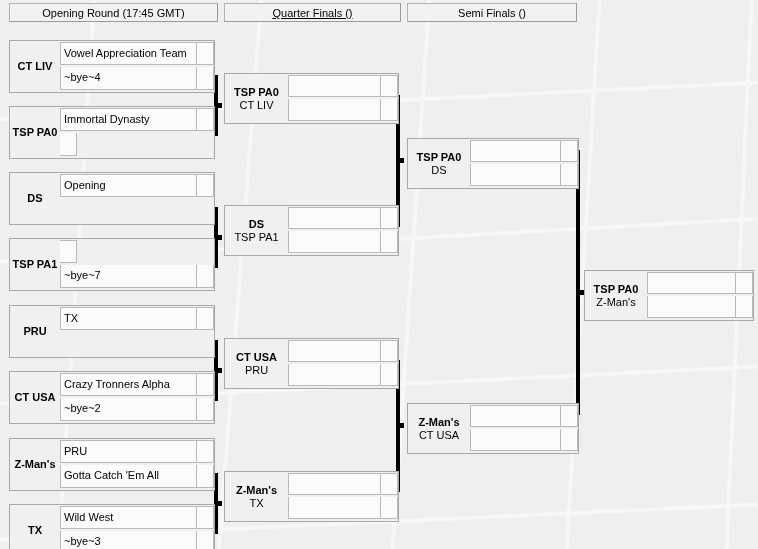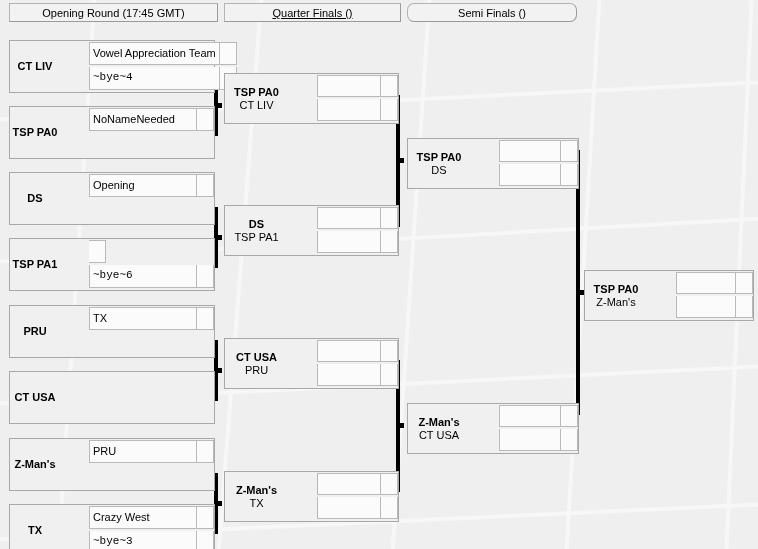--- a/index.html
+++ b/index.html
@@ -83,21 +83,20 @@
     display: flex;
     flex-direction: column;
     justify-content: center;
     box-sizing: border-box;
     padding: 1px 0;
   }
   .match .row {
     display: flex;
     box-sizing: border-box;
     flex: 1 1 50%;
-    margin-left: 29px;
   }
   .match .row .name {
     flex: 1 1 auto;
     box-sizing: border-box;
     border: 1px solid #b9b9b9;
     background: #fbfbfb;
     padding: 0 3px;
     line-height: 20px;
     height: 22px;
     white-space: nowrap;
@@ -110,21 +109,21 @@
     border: 1px solid #b9b9b9;
     border-left: none;
     background: #fbfbfb;
     width: 17px;
     height: 22px;
     line-height: 20px;
     text-align: center;
     font-size: 11px;
   }
   .match .row + .row .name,
-  .match .row + .row .score { border-top: none; font-family: Liberation Mono, monospace; }
+  .match .row + .row .score { border-top: none; }
 
   
   .match.r1 .row .name, .match.r1 .row .score { height: 23px; line-height: 21px; }
 
   
   .conn {
     position: absolute;
     background: #000;
     z-index: 1;
   }
@@ -146,21 +145,21 @@
     <path d="M -10 262 L 770 218"></path>
     <path d="M -10 404 L 770 366"></path>
     <path d="M -10 540 L 770 504"></path>
   </g>
 </svg>
 
 <div id="bracket-root">
 
   <div class="round-header" style="left:9px; top:3px; width:209px;">Opening Round (17:45 GMT)</div>
   <div class="round-header" style="left:224px; top:3px; width:177px;text-decoration:underline;">Quarter Finals ()</div>
-  <div class="round-header" style="left:407px; top:3px; width:170px;border-radius:7px;">Semi Finals ()</div>
+  <div class="round-header" style="left:407px; top:3px; width:170px;">Semi Finals ()</div>
 
   <div class="conn v" style="left:214px; top:75px; width:4px; height:61px;"></div>
   <div class="conn nub" style="left:218px; top:103px;"></div>
 
   <div class="conn v" style="left:214px; top:207px; width:4px; height:61px;"></div>
   <div class="conn nub" style="left:218px; top:235px;"></div>
 
   <div class="conn v" style="left:214px; top:340px; width:4px; height:61px;"></div>
   <div class="conn nub" style="left:218px; top:368px;"></div>
 
@@ -193,21 +192,24 @@
     </div>
   </div>
 
   <div class="match r1" style="left:9px; top:106px; width:206px; height:53px;">
     <div class="seed-cell" style="width:50px; height:100%;">
       <div class="seed-line winner">TSP PA0</div>
       <div class="seed-line"></div>
     </div>
     <div class="rows">
       <div class="row">
-        <div class="name">NoNameNeeded</div>
+        <div class="name">Immortal Dynasty</div>
+        <div class="score"></div>
+      </div>
+      <div class="row">
         <div class="score"></div>
       </div>
     </div>
   </div>
 
   <div class="match r1" style="left:9px; top:172px; width:206px; height:53px;">
     <div class="seed-cell" style="width:50px; height:100%;">
       <div class="seed-line winner">DS</div>
       <div class="seed-line"></div>
     </div>
@@ -222,21 +224,21 @@
   <div class="match r1" style="left:9px; top:238px; width:206px; height:53px;">
     <div class="seed-cell" style="width:50px; height:100%;">
       <div class="seed-line winner">TSP PA1</div>
       <div class="seed-line"></div>
     </div>
     <div class="rows">
       <div class="row">
         <div class="score"></div>
       </div>
       <div class="row">
-        <div class="name">~bye~6</div>
+        <div class="name">~bye~7</div>
         <div class="score"></div>
       </div>
     </div>
   </div>
 
   <div class="match r1" style="left:9px; top:305px; width:206px; height:53px;">
     <div class="seed-cell" style="width:50px; height:100%;">
       <div class="seed-line winner">PRU</div>
       <div class="seed-line"></div>
     </div>
@@ -246,43 +248,57 @@
         <div class="score"></div>
       </div>
     </div>
   </div>
 
   <div class="match r1" style="left:9px; top:371px; width:206px; height:53px;">
     <div class="seed-cell" style="width:50px; height:100%;">
       <div class="seed-line winner">CT USA</div>
       <div class="seed-line"></div>
     </div>
+    <div class="rows">
+      <div class="row">
+        <div class="name">Crazy Tronners Alpha</div>
+        <div class="score"></div>
+      </div>
+      <div class="row">
+        <div class="name">~bye~2</div>
+        <div class="score"></div>
+      </div>
+    </div>
   </div>
 
   <div class="match r1" style="left:9px; top:438px; width:206px; height:53px;">
     <div class="seed-cell" style="width:50px; height:100%;">
       <div class="seed-line winner">Z-Man's</div>
       <div class="seed-line"></div>
     </div>
     <div class="rows">
       <div class="row">
         <div class="name">PRU</div>
         <div class="score"></div>
       </div>
+      <div class="row">
+        <div class="name">Gotta Catch 'Em All</div>
+        <div class="score"></div>
+      </div>
     </div>
   </div>
 
   <div class="match r1" style="left:9px; top:504px; width:206px; height:53px;">
     <div class="seed-cell" style="width:50px; height:100%;">
       <div class="seed-line winner">TX</div>
       <div class="seed-line"></div>
     </div>
     <div class="rows">
       <div class="row">
-        <div class="name">Crazy West</div>
+        <div class="name">Wild West</div>
         <div class="score"></div>
       </div>
       <div class="row">
         <div class="name">~bye~3</div>
         <div class="score"></div>
       </div>
     </div>
   </div>
 
   <div class="match r2" style="left:224px; top:73px; width:175px; height:51px;">

